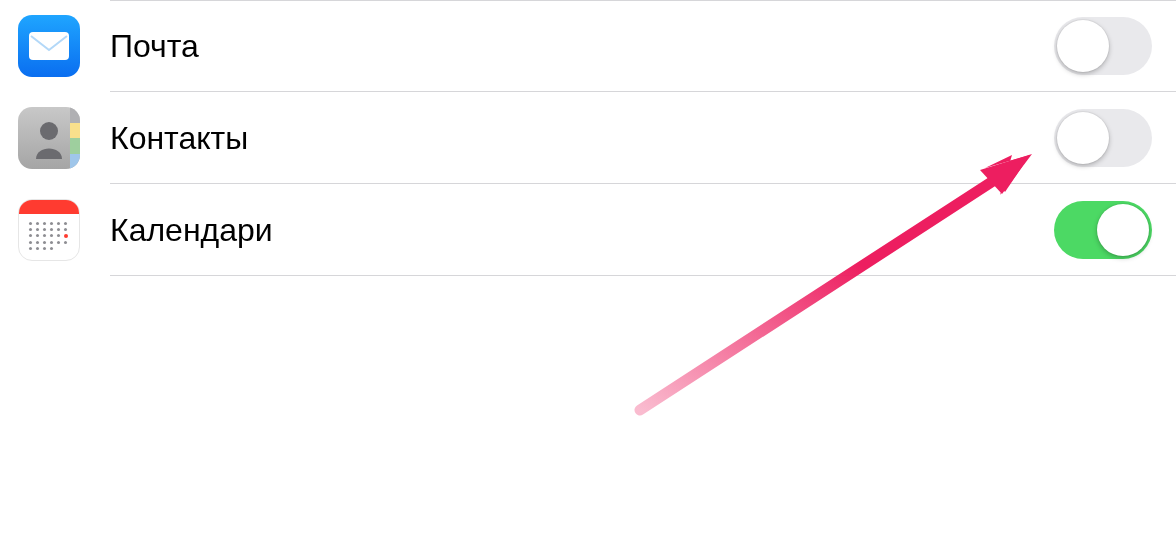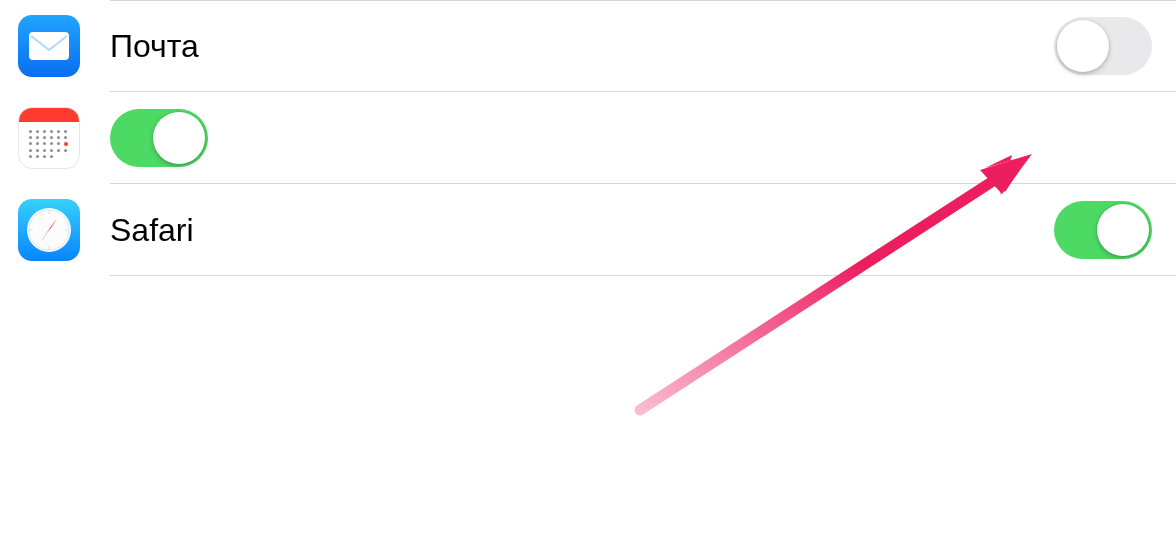--- a/index.html
+++ b/index.html
@@ -156,20 +156,38 @@
         <rect x="0" y="0" width="40" height="28" rx="4" fill="#fff"></rect>
         <path d="M2 4 L20 18 L38 4" stroke="#b3d8f8" stroke-width="2" fill="none"></path>
       </svg>
     </div>
     <span class="label">Почта</span>
     <div class="toggle off">
         <div class="knob"></div>
       </div>
   </div>
 
+  <div class="row">
+    <div class="app-icon icon-contacts">
+      <svg width="34" height="42" viewBox="0 0 34 42" style="position:relative; z-index:1">
+        <circle cx="17" cy="14" r="9" fill="#6b6b6f"></circle>
+        <path d="M4 42 C4 28 30 28 30 42 Z" fill="#6b6b6f"></path>
+      </svg>
+      <div class="contacts-tabs">
+        <div style="background:#b0b0b3"></div>
+        <div style="background:#f9e08c"></div>
+        <div style="background:#9ecf9e"></div>
+        <div style="background:#9fc6ea"></div>
+      </div>
+    </div>
+    <span class="label">Контакты</span>
+    <div class="toggle off">
+        <div class="knob"></div>
+      </div>
+  </div>
 
   <div class="row">
     <div class="app-icon icon-calendar">
       <div class="cal-top"></div>
       <div class="cal-dots">
         <span></span>
           <span></span>
           <span></span>
           <span></span>
           <span></span>
@@ -191,46 +209,27 @@
           <span></span>
         <span></span>
           <span></span>
           <span></span>
           <span></span>
           <span></span>
           <span></span>
           <span></span>
       </div>
     </div>
+    <span class="label">Календари</span>
     <div class="toggle on">
         <div class="knob"></div>
       </div>
   </div>
 
 
-  <div class="row">
-    <div class="app-icon icon-safari">
-      <svg width="52" height="52" viewBox="0 0 52 52">
-        <circle cx="26" cy="26" r="22" fill="#fcfcfc"></circle>
-        <circle cx="26" cy="26" r="20" fill="none" stroke="#d8e8f5" stroke-width="1"></circle>
-        <g stroke="#c7d9e8" stroke-width="0.8">
-          <line x1="26" y1="6" x2="26" y2="10"></line>
-            <line x1="26" y1="42" x2="26" y2="46"></line>
-          <line x1="6" y1="26" x2="10" y2="26"></line>
-            <line x1="42" y1="26" x2="46" y2="26"></line>
-        </g>
-        <polygon points="34,14 28,24 18,38 24,28" fill="#ff3b30"></polygon>
-        <polygon points="28,24 24,28 18,38" fill="#fff"></polygon>
-      </svg>
-    </div>
-    <span class="label">Safari</span>
-    <div class="toggle on">
-        <div class="knob"></div>
-      </div>
-  </div>
 
 
 </div>
 
 <svg class="arrow-svg" viewBox="0 0 420 280">
   <defs>
     <linearGradient id="ag" x1="0" y1="1" x2="1" y2="0">
       <stop offset="0%" stop-color="#ed1e60" stop-opacity="0.3"></stop>
       <stop offset="60%" stop-color="#ed1e60"></stop>
       <stop offset="100%" stop-color="#ed1e60"></stop>

